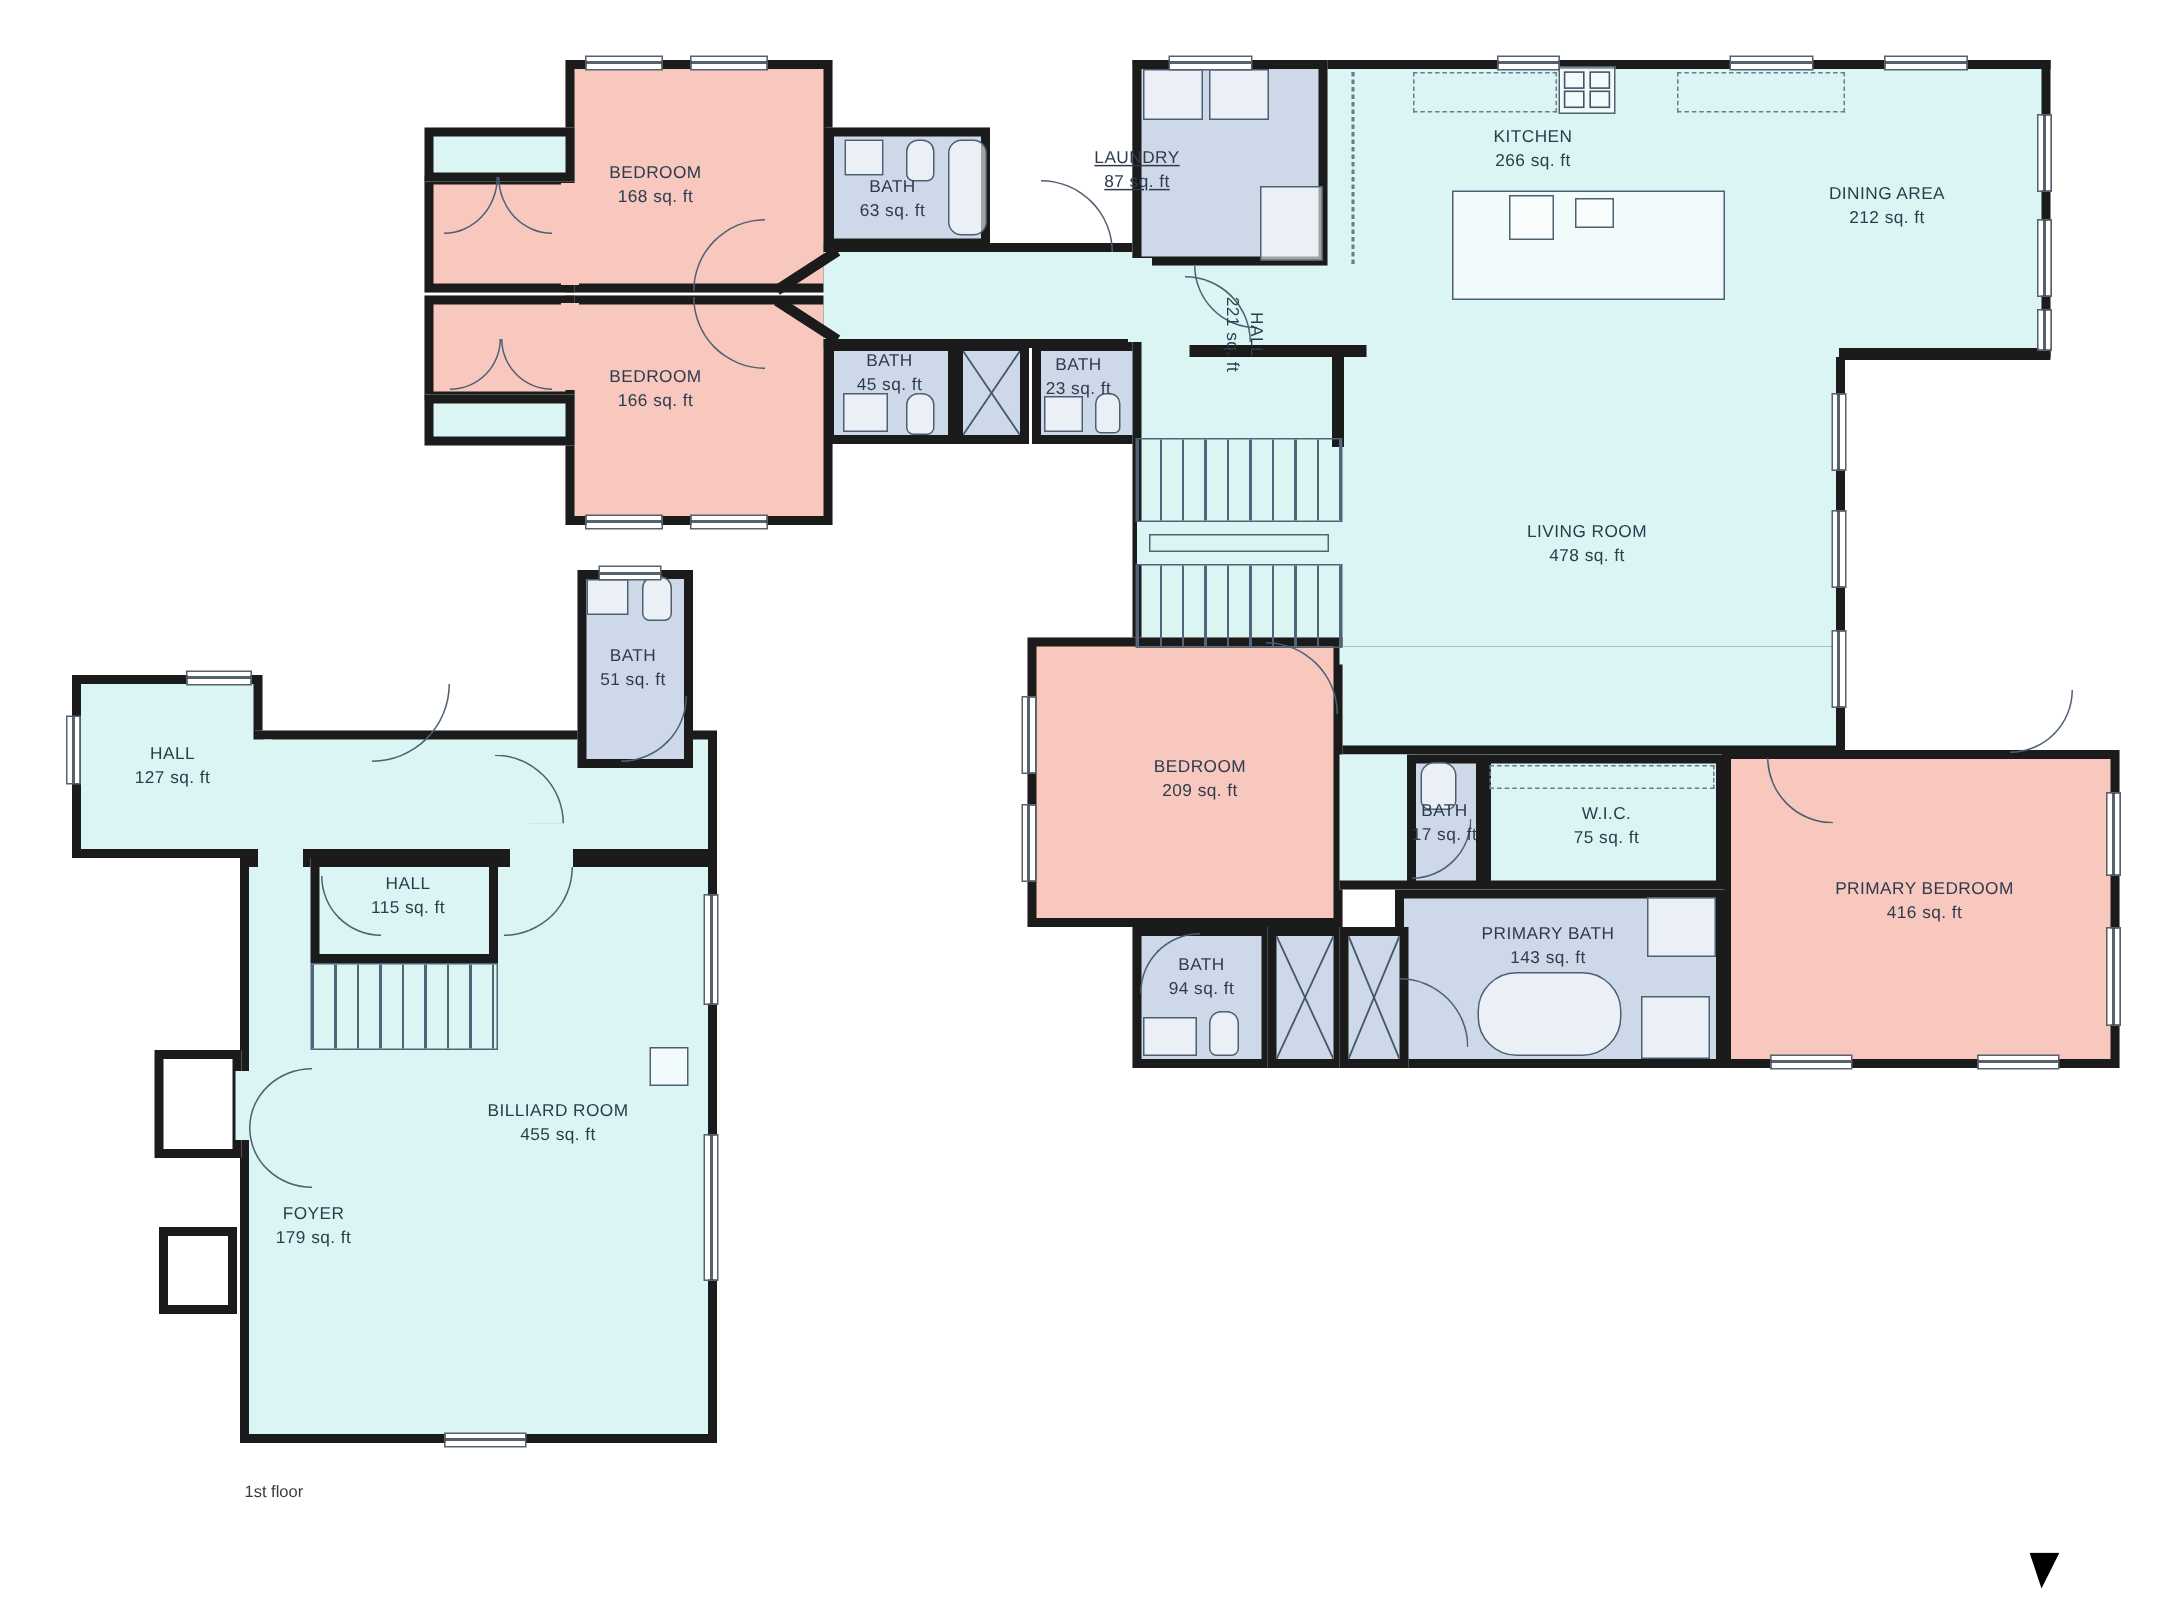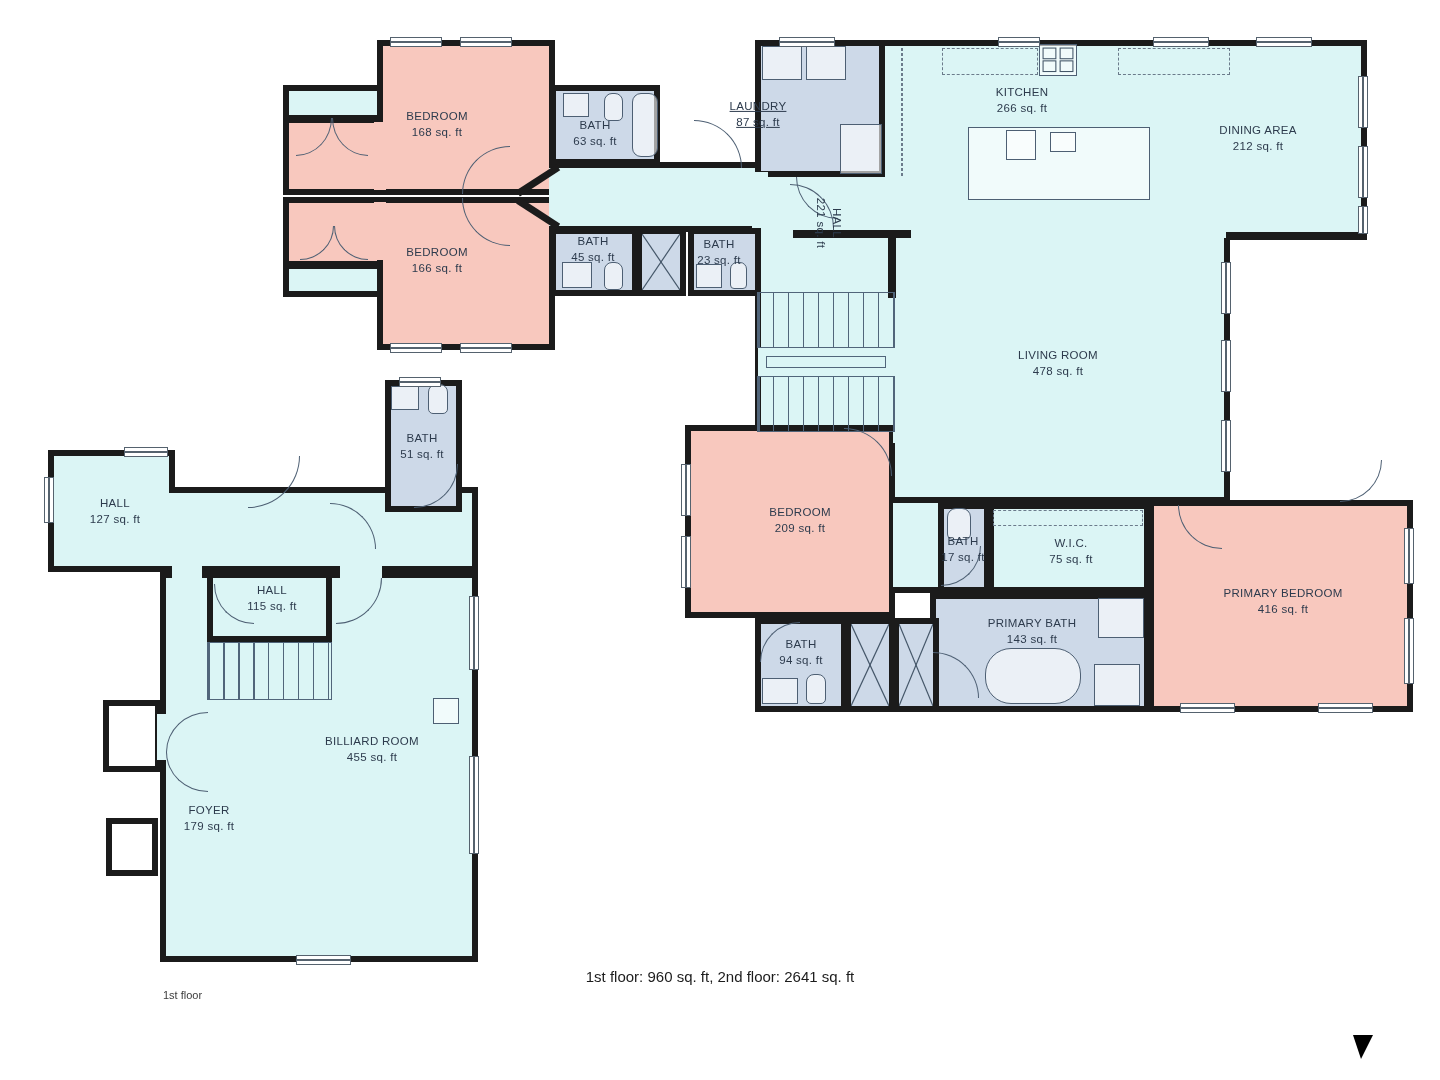--- a/index.html
+++ b/index.html
@@ -278,18 +278,17 @@
   <div class="lbl" style="left:372px;top:749px;">
       <div>BILLIARD ROOM</div>
       <div>455 sq. ft</div>
     </div>
   <div class="lbl" style="left:209px;top:818px;">
       <div>FOYER</div>
       <div>179 sq. ft</div>
     </div>
 
   <div id="summary">
-    <div class="l2">1st floor: 960 sq. ft, 2nd floor: 2641 sq. ft</div>
   </div>
   <div id="floor-tag">1st floor</div>
   <div id="corner-marker"></div>
 
 </div>
 
 </body></html>

